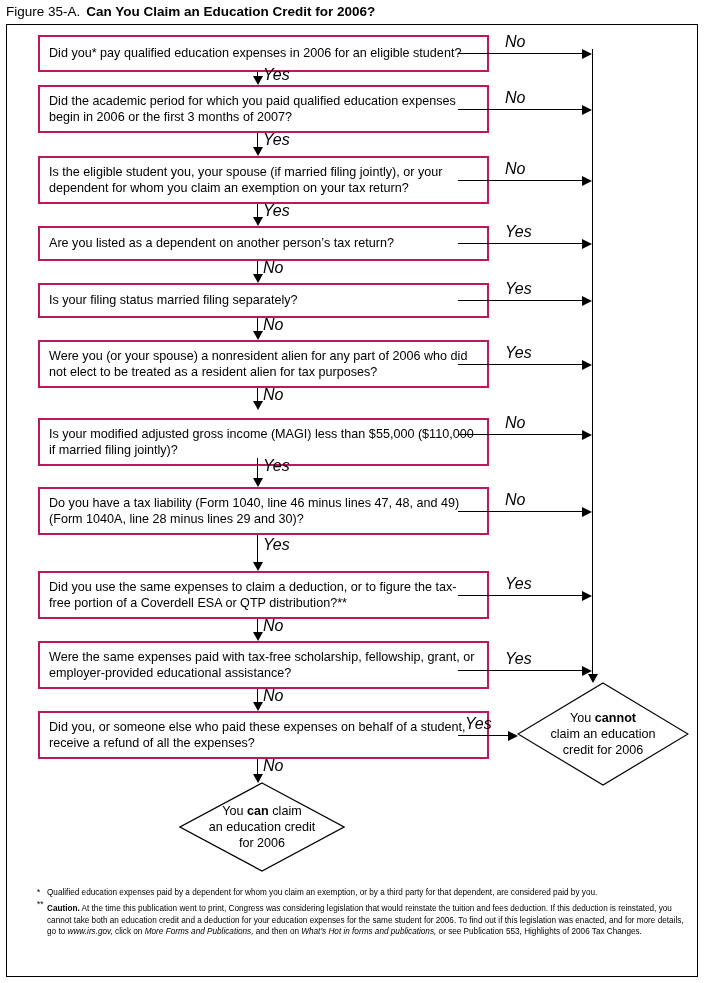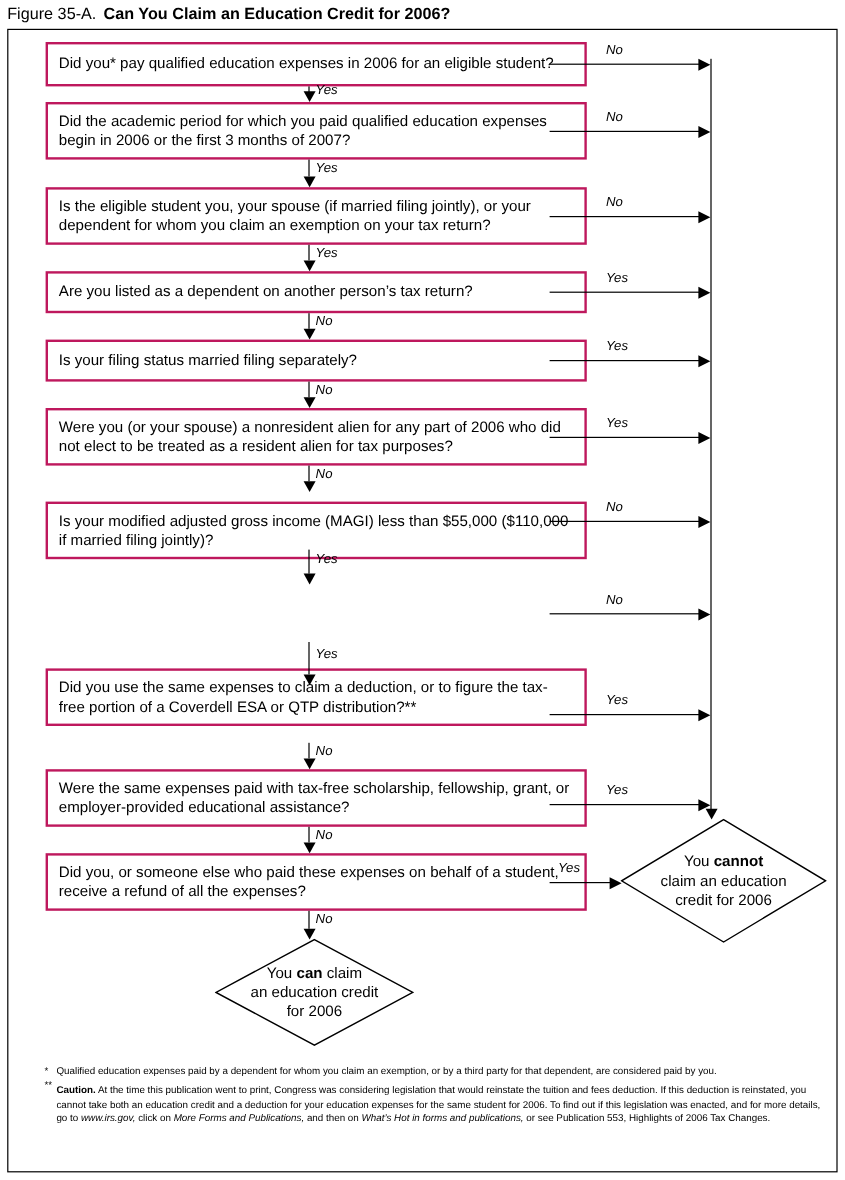--- a/index.html
+++ b/index.html
@@ -46,21 +46,21 @@
     border-right:5px solid transparent;
     border-top:9px solid #000;
   }
   .arrow-right{
     position:absolute; width:0;height:0;
     border-top:5px solid transparent;
     border-bottom:5px solid transparent;
     border-left:10px solid #000;
   }
   .edge-label{
-    position:absolute; font-size:11px; font-style:italic;
+    position:absolute; font-size:16px; font-style:italic;
     line-height:12px; white-space:nowrap;
   }
 
   
   .diamond{position:absolute;}
   .diamond svg{position:absolute;left:0;top:0;}
   .diamond .dtext{
     position:absolute; left:0; top:0; width:100%; height:100%;
     display:flex; flex-direction:column; align-items:center; justify-content:center;
     font-size:12.6px; line-height:16px; text-align:center;
@@ -101,21 +101,24 @@
   </div>
   <div class="qbox" style="top:201px;height:35px;">
     <span class="qtext">Are you listed as a dependent on another person’s tax return?</span>
   </div>
   <div class="qbox" style="top:315px;height:48px;">
     <span class="qtext">Were you (or your spouse) a nonresident alien for any part of 2006 who did not elect to be treated as a resident alien for tax purposes?</span>
   </div>
   <div class="qbox" style="top:393px;height:48px;">
     <span class="qtext">Is your modified adjusted gross income (MAGI) less than $55,000 ($110,000 if married filing jointly)?</span>
   </div>
-  <div class="qbox" style="top:532px;height:48px;justify-content:center;">
+  <div class="qbox" style="top:462px;height:48px;">
+    <span class="qtext">Do you have a tax liability (Form 1040, line 46 minus lines 47, 48, and 49) (Form 1040A, line 28 minus lines 29 and 30)?</span>
+  </div>
+  <div class="qbox" style="top:546px;height:48px;justify-content:center;">
     <span class="qtext">Did you use the same expenses to claim a deduction, or to figure the tax-free portion of a Coverdell ESA or QTP distribution?**</span>
   </div>
   <div class="qbox" style="top:686px;height:48px;">
     <span class="qtext">Did you, or someone else who paid these expenses on behalf of a student, receive a refund of all the expenses?</span>
   </div>
   <div class="qbox" style="top:616px;height:48px;">
     <span class="qtext">Were the same expenses paid with tax-free scholarship, fellowship, grant, or employer-provided educational assistance?</span>
   </div>
 
   <div class="vline" style="left:250px;top:47px;height:5px;"></div>

